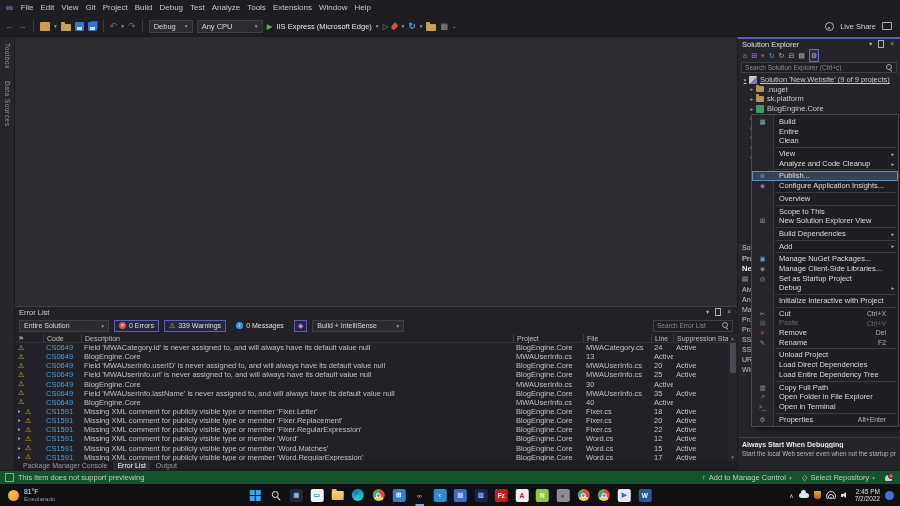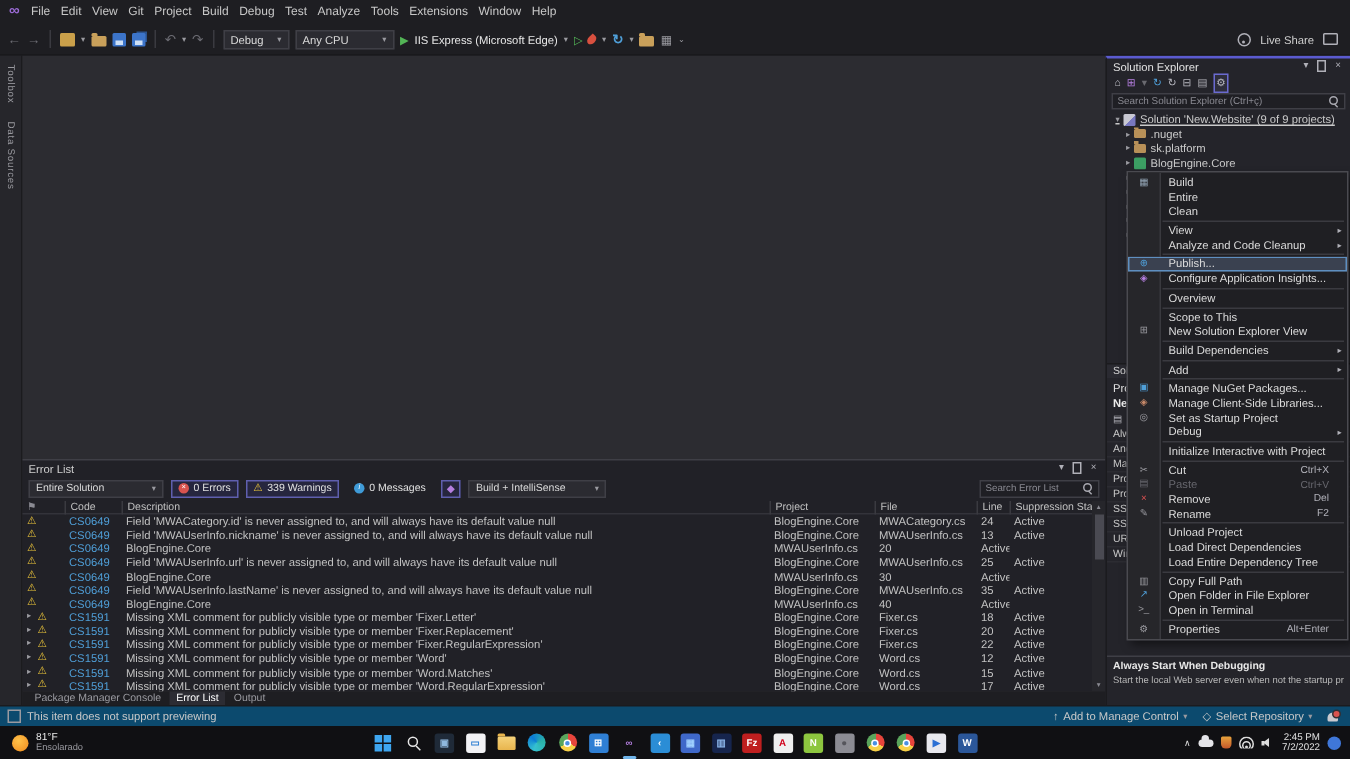--- a/index.html
+++ b/index.html
@@ -154,21 +154,21 @@
   .ctx-ic{font-size:6.5px;color:#9a9aa0;text-align:center;line-height:9.7px;}
   .ctx-label{font-size:7.5px;color:#dcdcdc;padding-left:6px;white-space:nowrap;overflow:hidden;line-height:9.7px;}
   .ctx-short{font-size:6.8px;color:#b0b0b8;padding-right:2px;white-space:nowrap;}
   .ctx-arrow{font-size:5.5px;color:#b0b0b8;text-align:center;}
   .ctx-item.hl{background:#3a4150;box-shadow:inset 0 0 0 1px #5e8fc0;}
   .ctx-item.dis .ctx-label,.ctx-item.dis .ctx-short,.ctx-item.dis .ctx-ic{color:#67676e;}
   .ctx-sep{position:relative;height:3px;}
   .ctx-sep::after{content:"";position:absolute;left:23px;right:2px;top:1px;border-top:1px solid #3a3a40;}
 
   
-  #statusbar{left:0;top:470px;width:900px;height:14px;background:#0c4a6e;border-top:1px solid #1b1b1e;
+  #statusbar{left:0;top:470px;width:900px;height:14px;background:#14532d;border-top:1px solid #1b1b1e;
     display:flex;align-items:center;box-sizing:border-box;font-size:7.5px;color:#c8c8c8;z-index:5;}
   .sb-pre{width:7px;height:7px;border:1px solid #9a9aa0;margin:0 4px 0 5px;flex:none;}
   #sb-right{margin-left:auto;display:flex;align-items:center;gap:10px;margin-right:8px;}
   .sb-item{display:flex;align-items:center;gap:3px;}
   .bell{position:relative;width:7px;height:6px;background:#c9c9cf;border-radius:3.5px 3.5px 1px 1px;}
   .bell::after{content:"";position:absolute;right:-2px;top:-2px;width:4px;height:4px;border-radius:50%;
     background:#d9534f;border:1px solid #2f2f35;}
 
   
   #taskbar{left:0;top:484px;width:900px;height:22px;background:#101013;display:flex;align-items:center;z-index:5;}
@@ -355,31 +355,31 @@
           <div>BlogEngine.Core</div>
           <div>MWACategory.cs</div>
           <div>24</div>
           <div>Active</div>
         </div>
         <div class="el-row el-grid">
           <div class="el-cell-first">
             <span class="ico-warn">⚠</span>
           </div>
           <div class="el-code">CS0649</div>
-          <div>Field 'MWAUserInfo.nickname' is never assigned to, and will always have its default value null</div>
           <div>BlogEngine.Core</div>
           <div>MWAUserInfo.cs</div>
           <div>13</div>
           <div>Active</div>
         </div>
         <div class="el-row el-grid">
           <div class="el-cell-first">
             <span class="ico-warn">⚠</span>
           </div>
           <div class="el-code">CS0649</div>
+          <div>Field 'MWAUserInfo.userID' is never assigned to, and will always have its default value null</div>
           <div>BlogEngine.Core</div>
           <div>MWAUserInfo.cs</div>
           <div>20</div>
           <div>Active</div>
         </div>
         <div class="el-row el-grid">
           <div class="el-cell-first">
             <span class="ico-warn">⚠</span>
           </div>
           <div class="el-code">CS0649</div>

